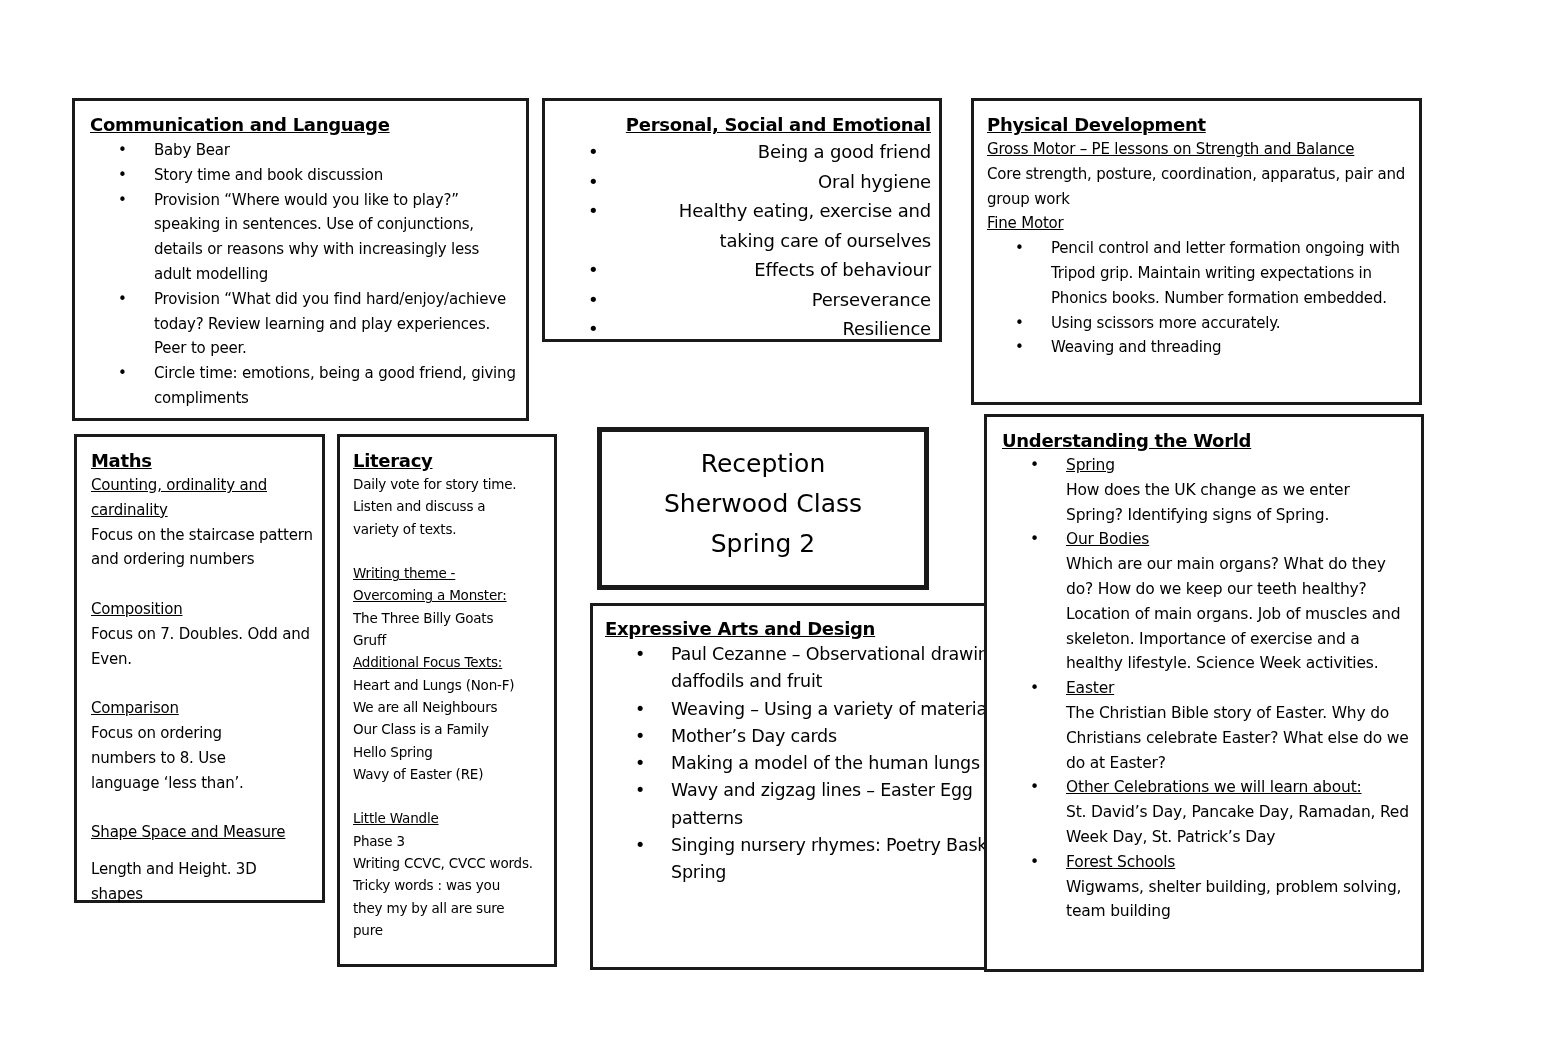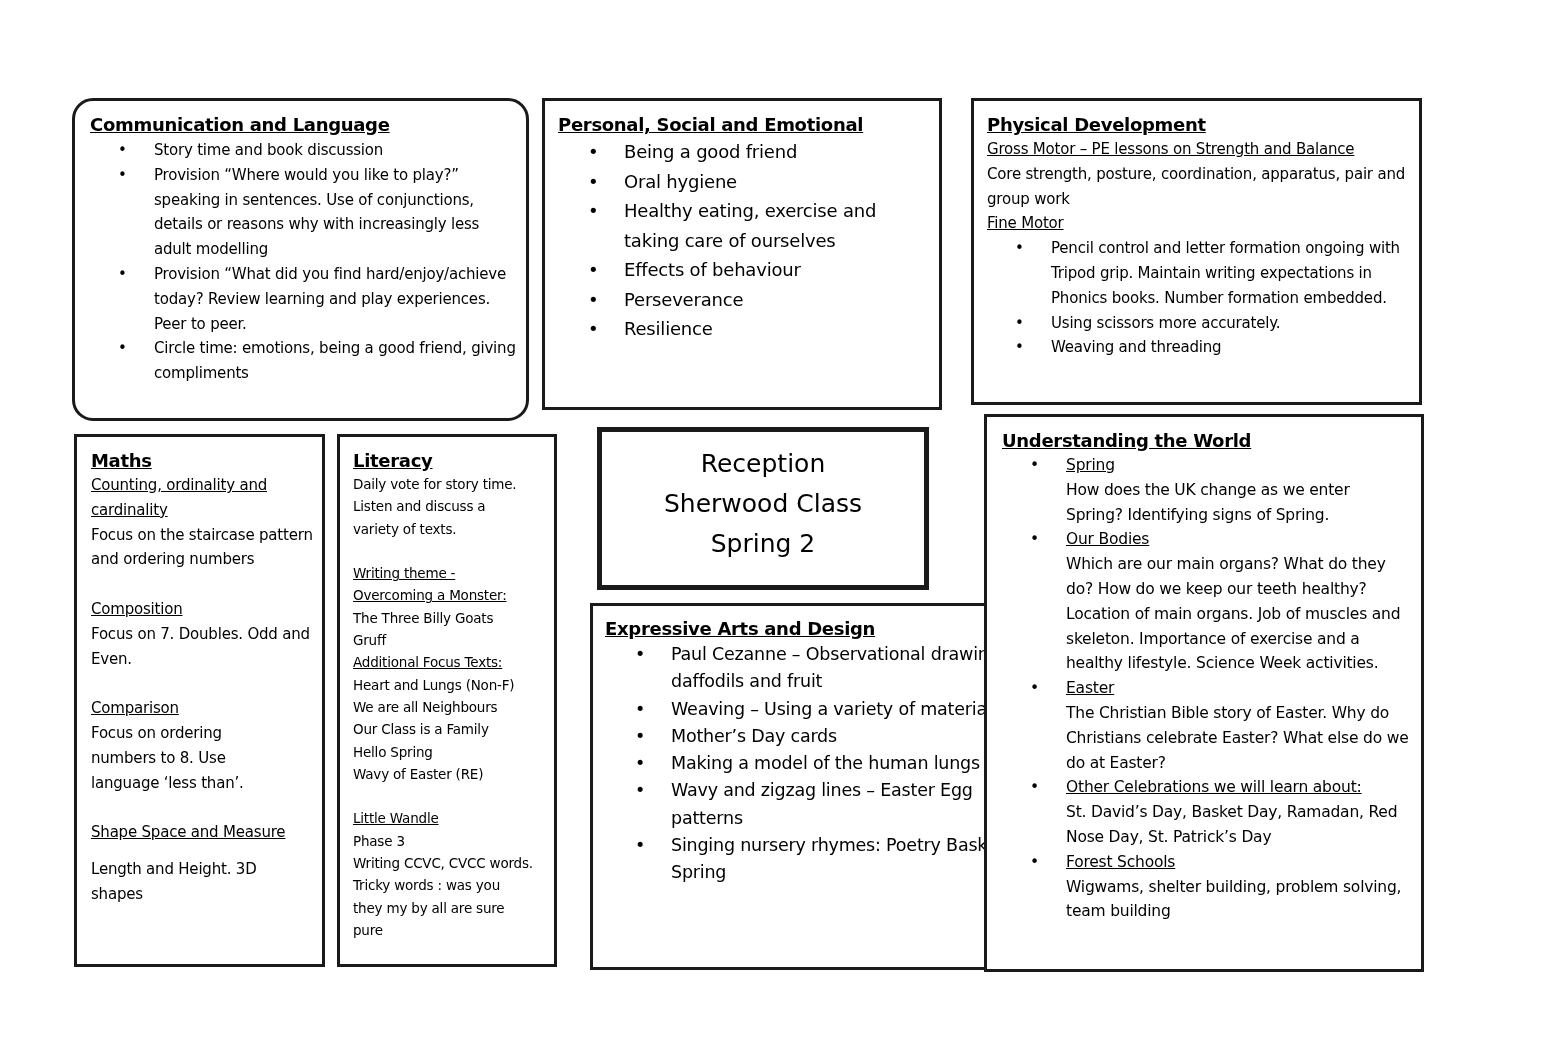--- a/index.html
+++ b/index.html
@@ -15,31 +15,32 @@
   .t185 { font-size: 18px; line-height: 27.3px; letter-spacing: -0.2px; }
   ul.bl { list-style: none; margin: 0; padding: 0; }
   ul.bl li { position: relative; }
   ul.bl li::before { content: "\2022"; position: absolute; }
   .gap { height: 24.8px; }
   .gapL { height: 22.3px; }
 </style>
 </head>
 <body>
 
-<div class="box" style="left:72px; top:98px; width:457px; height:323px; padding:12px 10px 0 15px;border-radius:21px;">
+<div class="box" style="left:72px; top:98px; width:457px; height:323px; padding:12px 10px 0 15px;">
   <div class="title">Communication and Language</div>
   <ul class="bl t15" style="padding-left:64px; margin-top:1px;">
+    <li>Baby Bear</li>
     <li>Story time and book discussion</li>
     <li>Provision “Where would you like to play?” speaking in sentences. Use of conjunctions, details or reasons why with increasingly less adult modelling</li>
     <li>Provision “What did you find hard/enjoy/achieve today? Review learning and play experiences. Peer to peer.</li>
     <li>Circle time: emotions, being a good friend, giving compliments</li>
   </ul>
 </div>
 
-<div class="box" style="left:542px; top:98px; width:400px; height:312px; padding:12px 8px 0 13px;">
+<div class="box" style="left:542px; top:98px; width:400px; height:244px; padding:12px 8px 0 13px;text-align:right;">
   <div class="title">Personal, Social and Emotional</div>
   <ul class="bl t18" style="padding-left:66px;">
     <li>Being a good friend</li>
     <li>Oral hygiene</li>
     <li>Healthy eating, exercise and taking care of ourselves</li>
     <li>Effects of behaviour</li>
     <li>Perseverance</li>
     <li>Resilience</li>
   </ul>
 </div>
@@ -49,21 +50,21 @@
   <div class="t15 sub" style="white-space:nowrap;">Gross Motor – PE lessons on Strength and Balance</div>
   <div class="t15">Core strength, posture, coordination, apparatus, pair and group work</div>
   <div class="t15 sub">Fine Motor</div>
   <ul class="bl t15" style="padding-left:64px;">
     <li>Pencil control and letter formation ongoing with Tripod grip. Maintain writing expectations in Phonics books. Number formation embedded.</li>
     <li>Using scissors more accurately.</li>
     <li>Weaving and threading</li>
   </ul>
 </div>
 
-<div class="box" style="left:74px; top:434px; width:251px; height:533px; padding:12px 6px 0 14px;">
+<div class="box" style="left:74px; top:434px; width:251px; height:469px; padding:12px 6px 0 14px;">
   <div class="title">Maths</div>
   <div class="t15">
     <div class="sub">Counting, ordinality and cardinality</div>
     <div>Focus on the staircase pattern and ordering numbers</div>
     <div class="gap"></div>
     <div class="sub">Composition</div>
     <div>Focus on 7. Doubles. Odd and Even.</div>
     <div class="gap"></div>
     <div class="sub">Comparison</div>
     <div style="padding-right:40px;">Focus on ordering numbers to 8. Use language ‘less than’.</div>
@@ -123,21 +124,21 @@
     <li>
       <div class="sub">Our Bodies</div>
       <div>Which are our main organs? What do they do? How do we keep our teeth healthy? Location of main organs. Job of muscles and skeleton. Importance of exercise and a healthy lifestyle. Science Week activities.</div>
     </li>
     <li>
       <div class="sub">Easter</div>
       <div>The Christian Bible story of Easter. Why do Christians celebrate Easter? What else do we do at Easter?</div>
     </li>
     <li>
       <div class="sub" style="white-space:nowrap;">Other Celebrations we will learn about:</div>
-      <div>St. David’s Day, Basket Day, Ramadan, Red Nose Day, St. Patrick’s Day</div>
+      <div>St. David’s Day, Pancake Day, Ramadan, Red Week Day, St. Patrick’s Day</div>
     </li>
     <li>
       <div class="sub">Forest Schools</div>
       <div>Wigwams, shelter building, problem solving, team building</div>
     </li>
   </ul>
 </div>
 
 <style>
   

